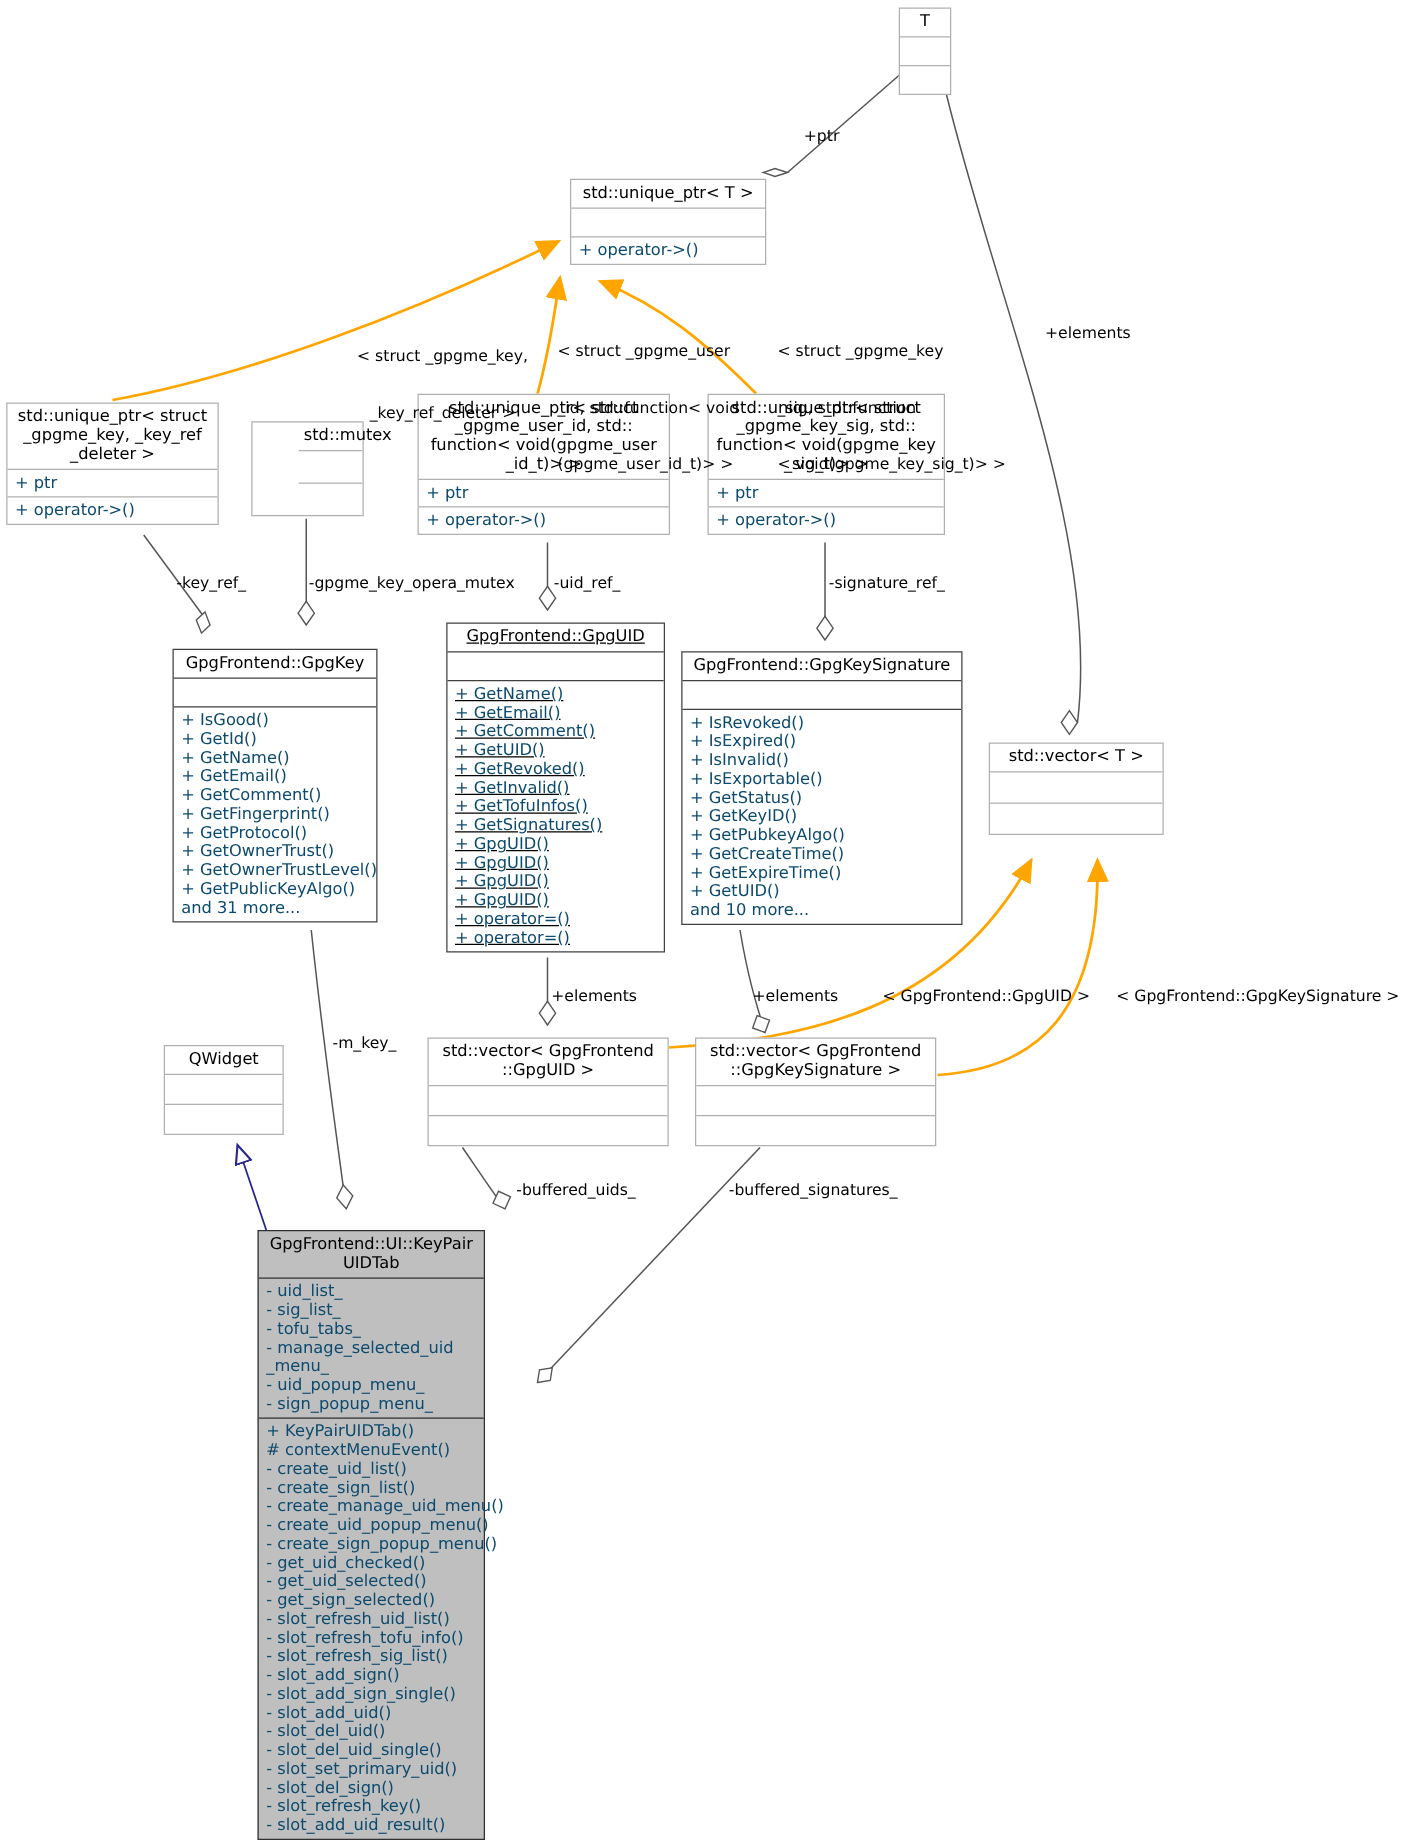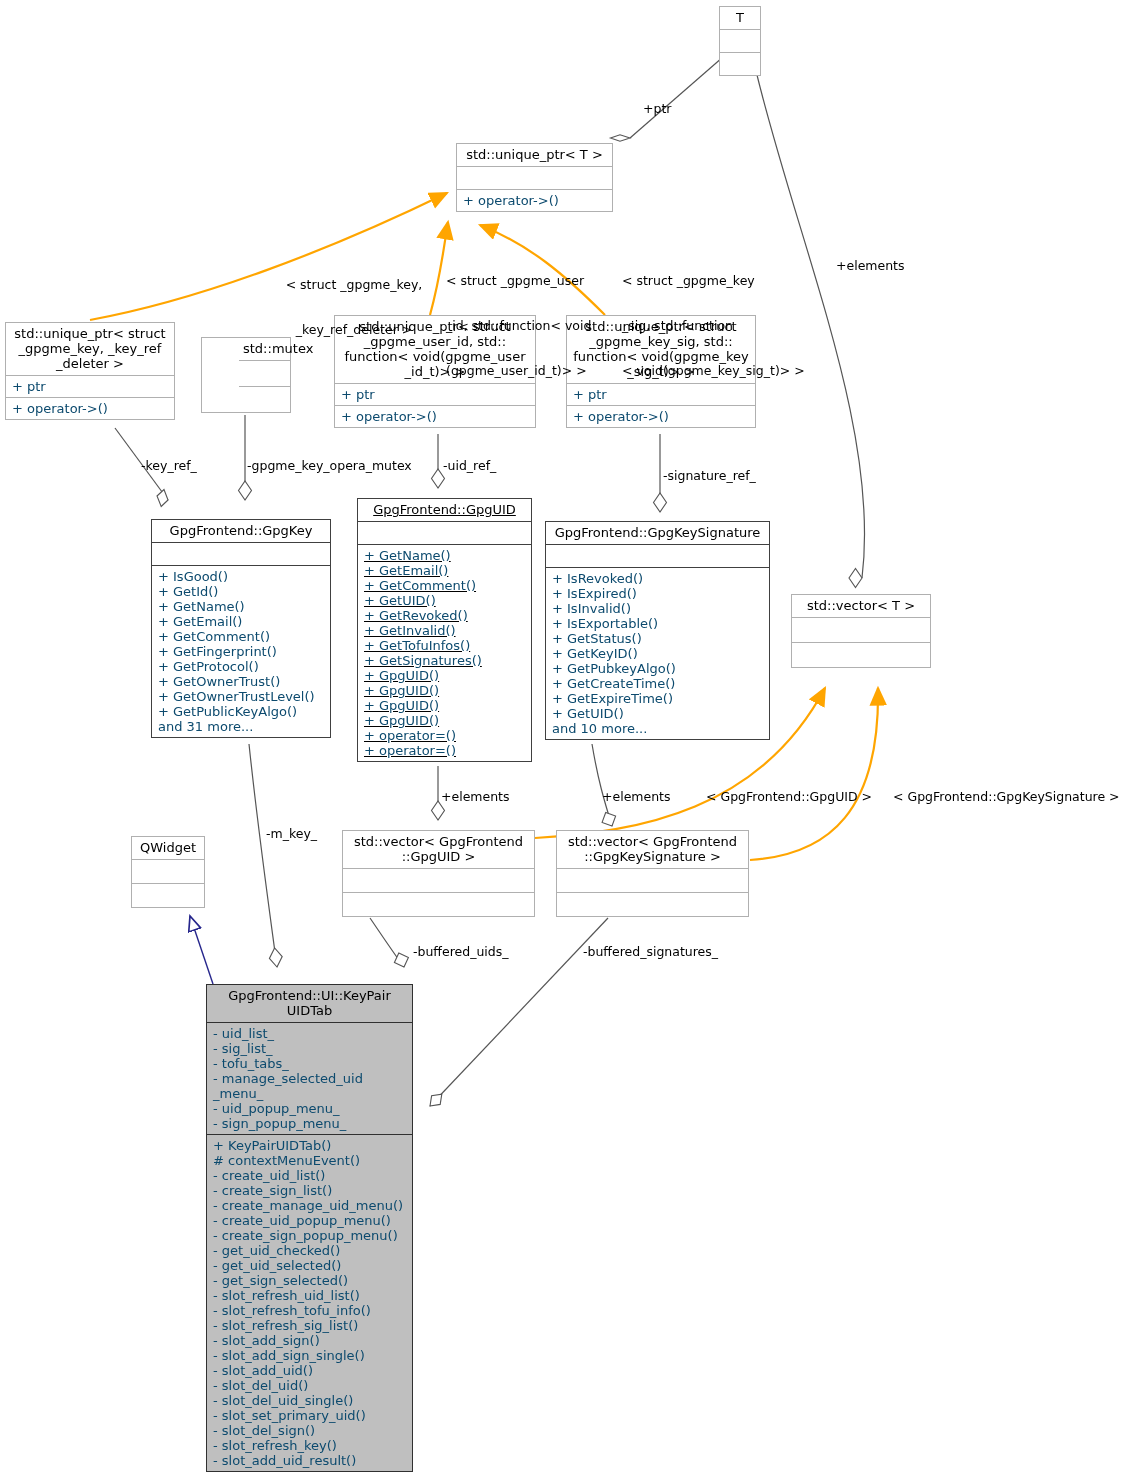--- a/index.html
+++ b/index.html
@@ -146,21 +146,21 @@
     <div class="sep"></div>
     <div class="attrs">
       <div class="row">+ ptr</div>
     </div>
     <div class="sep"></div>
     <div class="ops">
       <div class="row">+ operator-&gt;()</div>
     </div>
   </div>
 
-  <div class="node dark" style="left:151px;top:519px;width:180px;">
+  <div class="node dark" style="left:138px;top:519px;width:164px;">
     <div class="title">GpgFrontend::GpgKey</div>
     <div class="sep"></div>
     <div class="attrs empty" style="height:22px;"></div>
     <div class="sep"></div>
     <div class="ops" id="ops-gpgkey">
         <div class="row">+ IsGood()</div>
         <div class="row">+ GetId()</div>
         <div class="row">+ GetName()</div>
         <div class="row">+ GetEmail()</div>
         <div class="row">+ GetComment()</div>
@@ -239,29 +239,29 @@
     <div class="title">
       <div class="row">std::vector&lt; GpgFrontend</div>
       <div class="row">::GpgKeySignature &gt;</div>
     </div>
     <div class="sep"></div>
     <div class="attrs empty" style="height:23px;"></div>
     <div class="sep"></div>
     <div class="ops empty" style="height:23px;"></div>
   </div>
 
-  <div class="node" style="left:131px;top:836px;width:74px;">
+  <div class="node" style="left:131px;top:836px;width:96px;">
     <div class="title">QWidget</div>
     <div class="sep"></div>
     <div class="attrs empty" style="height:23px;"></div>
     <div class="sep"></div>
     <div class="ops empty" style="height:23px;"></div>
   </div>
 
-  <div class="node filled" style="left:206px;top:984px;width:207px;">
+  <div class="node filled" style="left:206px;top:984px;width:182px;">
     <div class="title">
       <div class="row">GpgFrontend::UI::KeyPair</div>
       <div class="row">UIDTab</div>
     </div>
     <div class="sep"></div>
     <div class="attrs" id="attrs-keypairuidtab">
         <div class="row">- uid_list_</div>
         <div class="row">- sig_list_</div>
         <div class="row">- tofu_tabs_</div>
         <div class="row">- manage_selected_uid</div>
@@ -312,21 +312,21 @@
 
   <div class="elabel" style="left:622px;top:243px;">
     <div class="row">&lt; struct _gpgme_key</div>
     <div class="row">_sig, std::function</div>
     <div class="row">&lt; void(gpgme_key_sig_t)&gt; &gt;</div>
   </div>
 
   <div class="elabel" style="left:141px;top:458px;">-key_ref_</div>
   <div class="elabel" style="left:247px;top:458px;">-gpgme_key_opera_mutex</div>
   <div class="elabel" style="left:443px;top:458px;">-uid_ref_</div>
-  <div class="elabel" style="left:663px;top:468px;">-signature_ref_</div>
+  <div class="elabel" style="left:663px;top:458px;">-signature_ref_</div>
 
   <div class="elabel" style="left:266px;top:826px;">-m_key_</div>
 
   <div class="elabel" style="left:441px;top:789px;">+elements</div>
   <div class="elabel" style="left:602px;top:789px;">+elements</div>
 
   <div class="elabel" style="left:706px;top:789px;">&lt; GpgFrontend::GpgUID &gt;</div>
   <div class="elabel" style="left:893px;top:789px;">&lt; GpgFrontend::GpgKeySignature &gt;</div>
 
   <div class="elabel" style="left:413px;top:944px;">-buffered_uids_</div>

